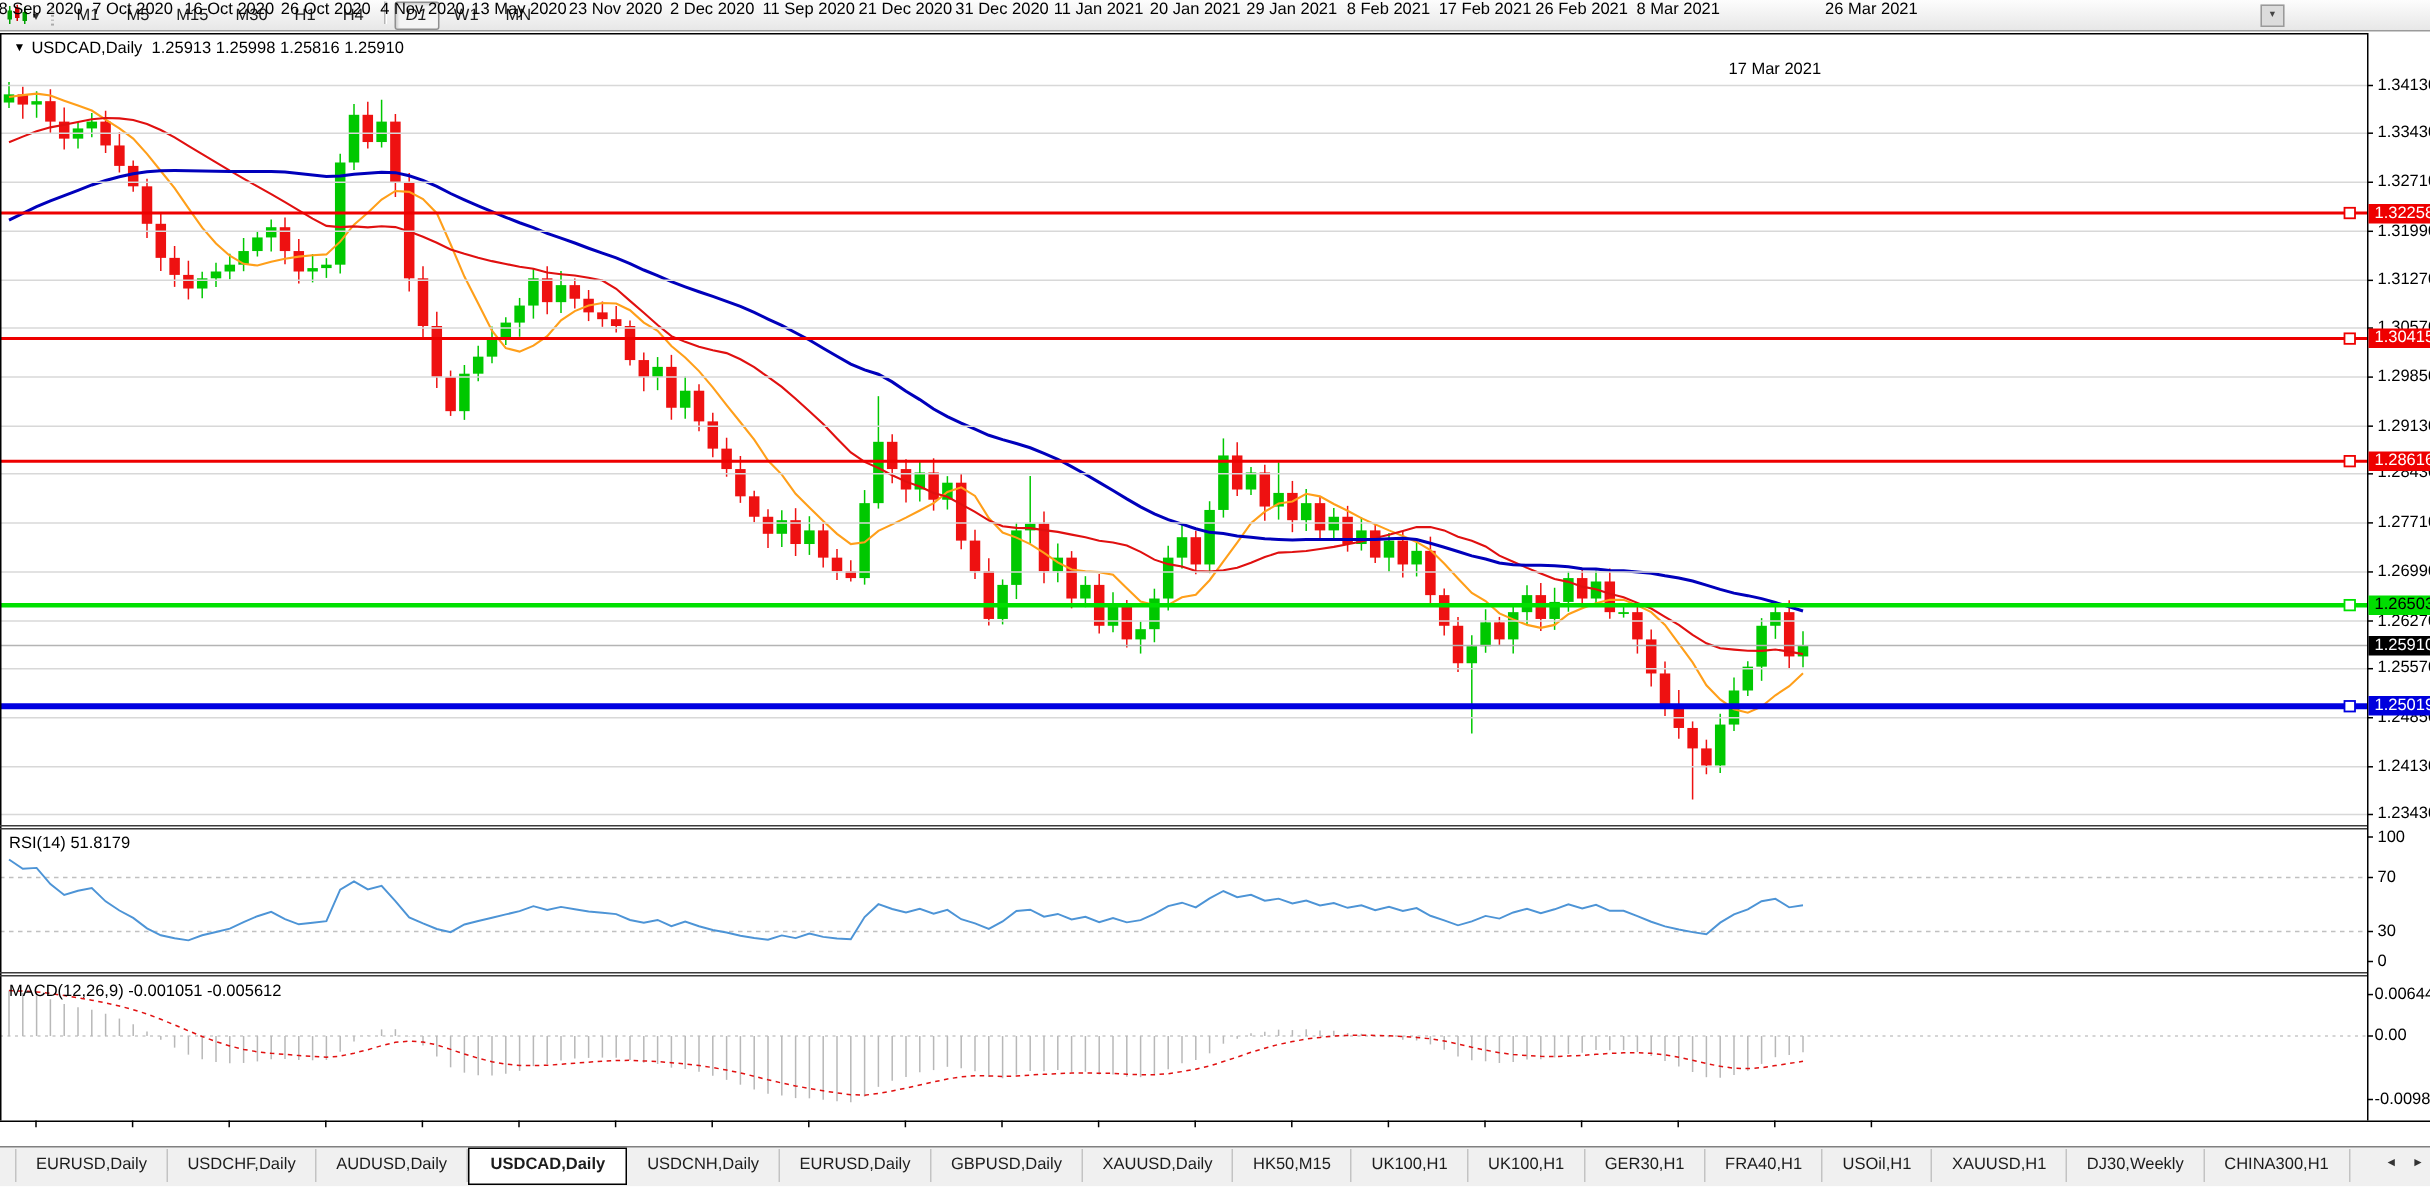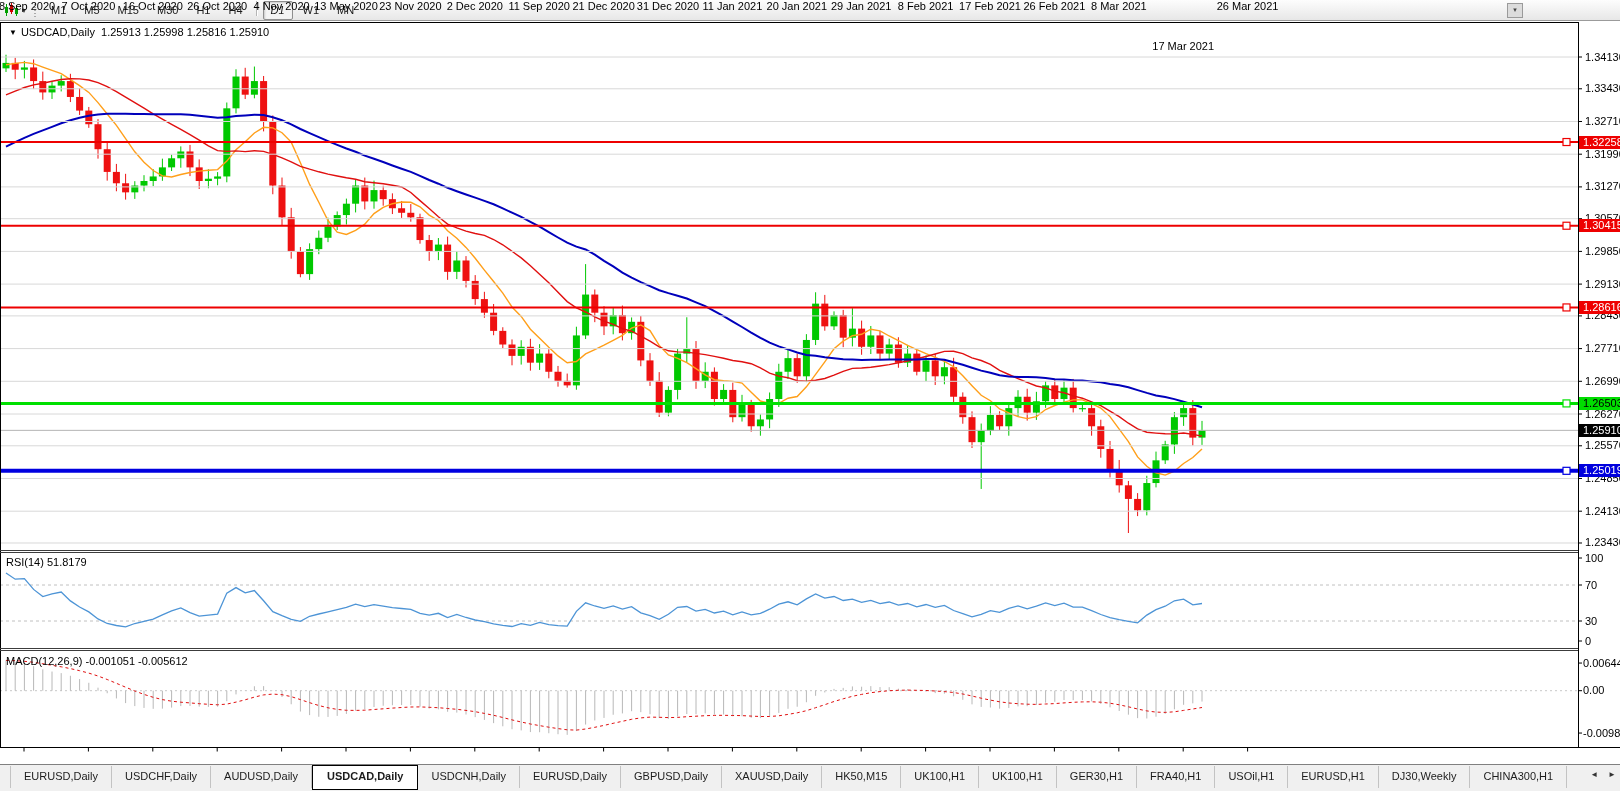--- a/index.html
+++ b/index.html
@@ -640,21 +640,21 @@
       <div class="tab">USDCNH,Daily</div>
       <div class="tab">EURUSD,Daily</div>
       <div class="tab">GBPUSD,Daily</div>
       <div class="tab">XAUUSD,Daily</div>
       <div class="tab">HK50,M15</div>
       <div class="tab">UK100,H1</div>
       <div class="tab">UK100,H1</div>
       <div class="tab">GER30,H1</div>
       <div class="tab">FRA40,H1</div>
       <div class="tab">USOil,H1</div>
-      <div class="tab">EURUSD,H1</div>
+      <div class="tab">XAUUSD,H1</div>
       <div class="tab">DJ30,Weekly</div>
       <div class="tab">CHINA300,H1</div>
     </div>
   <div id="tab-scroll">
     <span>◄</span>
     <span>►</span>
   </div>
 </div>
 
 </body></html>

